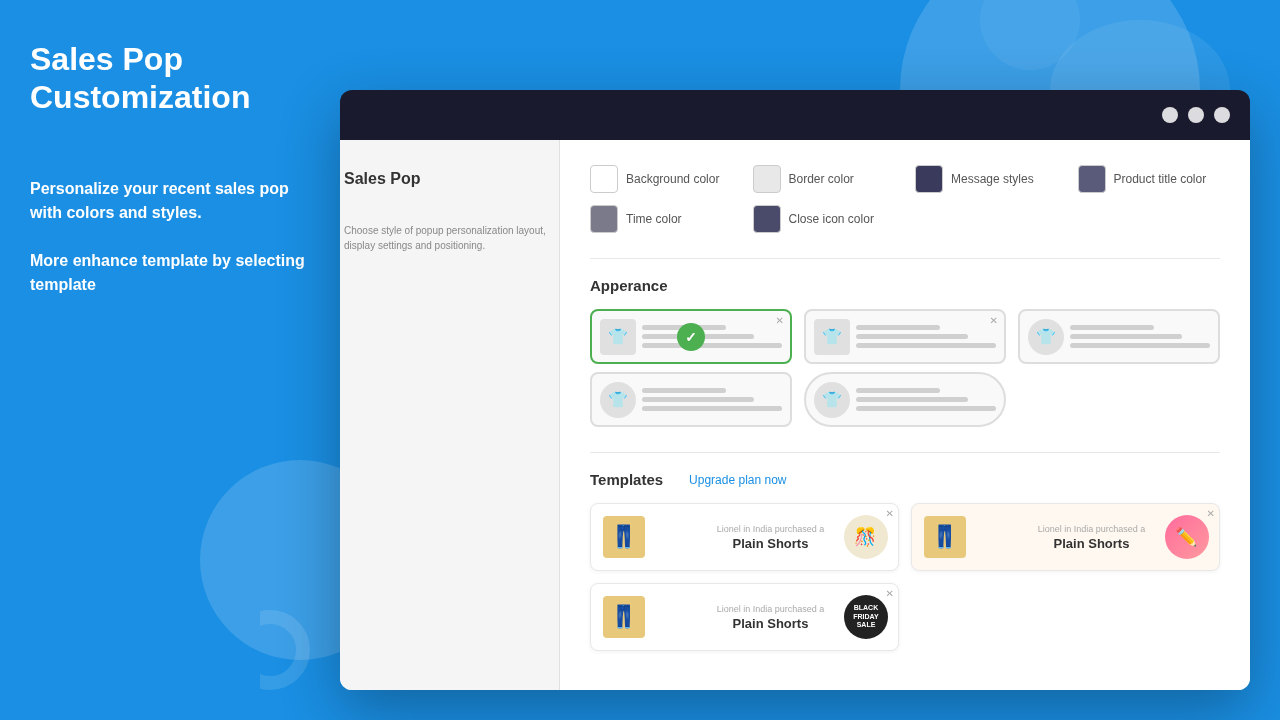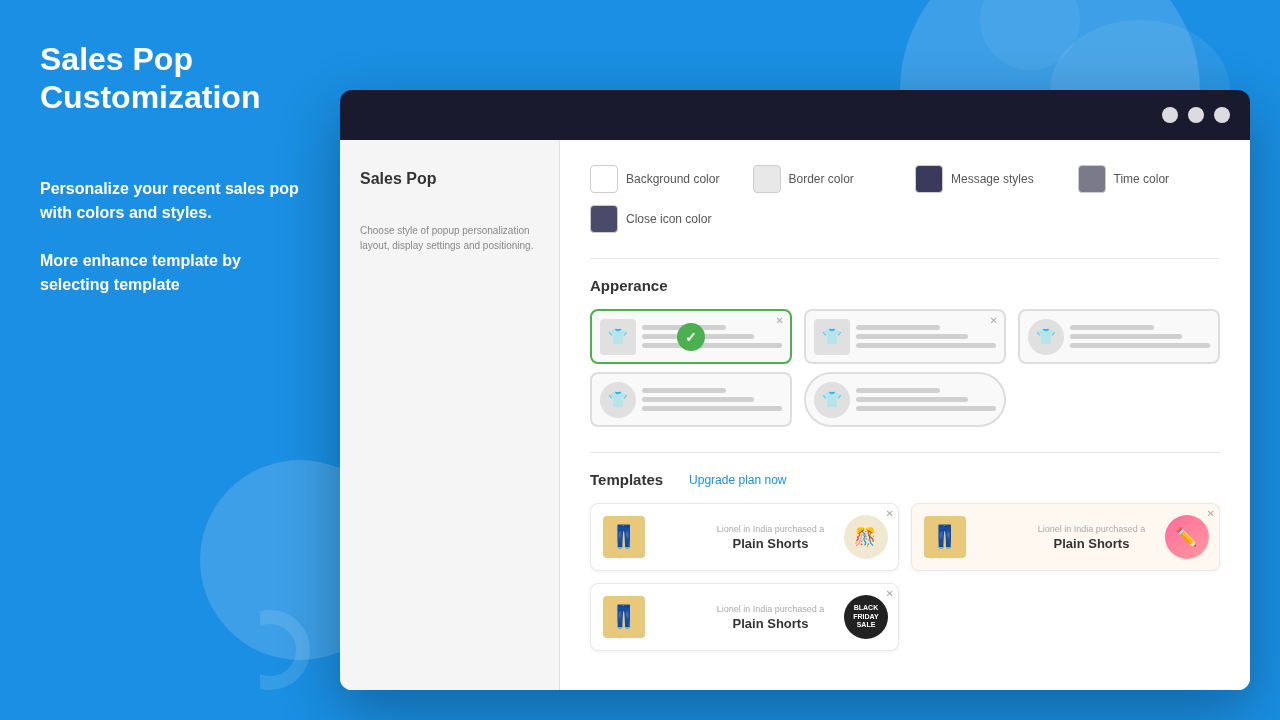--- a/index.html
+++ b/index.html
@@ -26,21 +26,21 @@
     .bg-circle-2 {
       width: 200px; height: 200px;
       bottom: 60px; left: 200px;
     }
 
     
     .left-panel {
       position: absolute;
       left: 0; top: 0;
       width: 340px; height: 512px;
-      padding: 40px 40px;
+      padding: 40px 30px;
       color: #fff;
     }
     .left-panel h1 {
       font-size: 32px;
       font-weight: 800;
       margin-bottom: 60px;
       line-height: 1.2;
     }
     .left-panel .desc {
       font-size: 16px;
@@ -81,21 +81,21 @@
       display: flex;
       height: calc(100% - 50px);
       background: #f5f5f5;
     }
 
     
     .sidebar {
       width: 220px;
       background: #f5f5f5;
       border-right: 1px solid #e0e0e0;
-      padding: 30px 20px;
+      padding: 30px 4px;
     }
     .sidebar-title {
       font-size: 16px;
       font-weight: 700;
       color: #333;
       margin-bottom: 8px;
     }
     .sidebar-desc {
       font-size: 10px;
       color: #888;
@@ -410,20 +410,24 @@
         <div class="color-item">
           <div class="color-swatch" style="background:#e8e8e8;"></div>
           <span class="color-label">Border color</span>
         </div>
 
         <div class="color-item">
           <div class="color-swatch" style="background:#3a3a5c;"></div>
           <span class="color-label">Message styles</span>
         </div>
 
+        <div class="color-item">
+          <div class="color-swatch" style="background:#5a5a7a;"></div>
+          <span class="color-label">Product title color</span>
+        </div>
 
         <div class="color-item">
           <div class="color-swatch" style="background:#7a7a8a;"></div>
           <span class="color-label">Time color</span>
         </div>
 
         <div class="color-item">
           <div class="color-swatch" style="background:#4a4a6a;"></div>
           <span class="color-label">Close icon color</span>
         </div>

